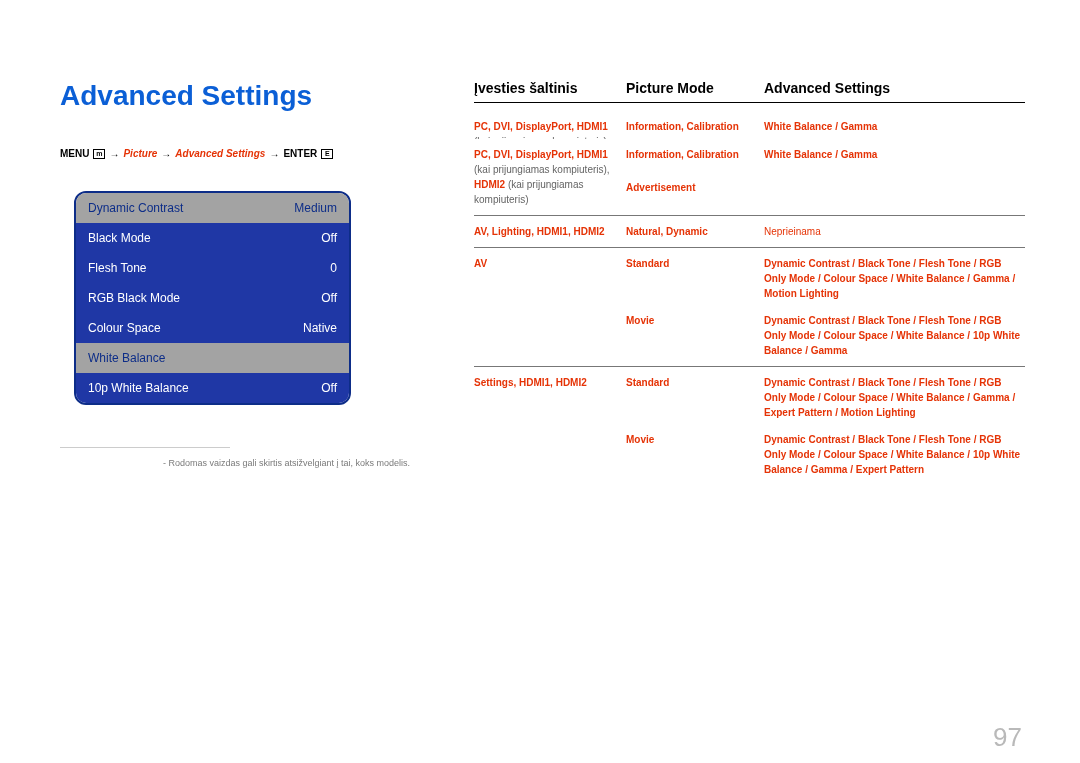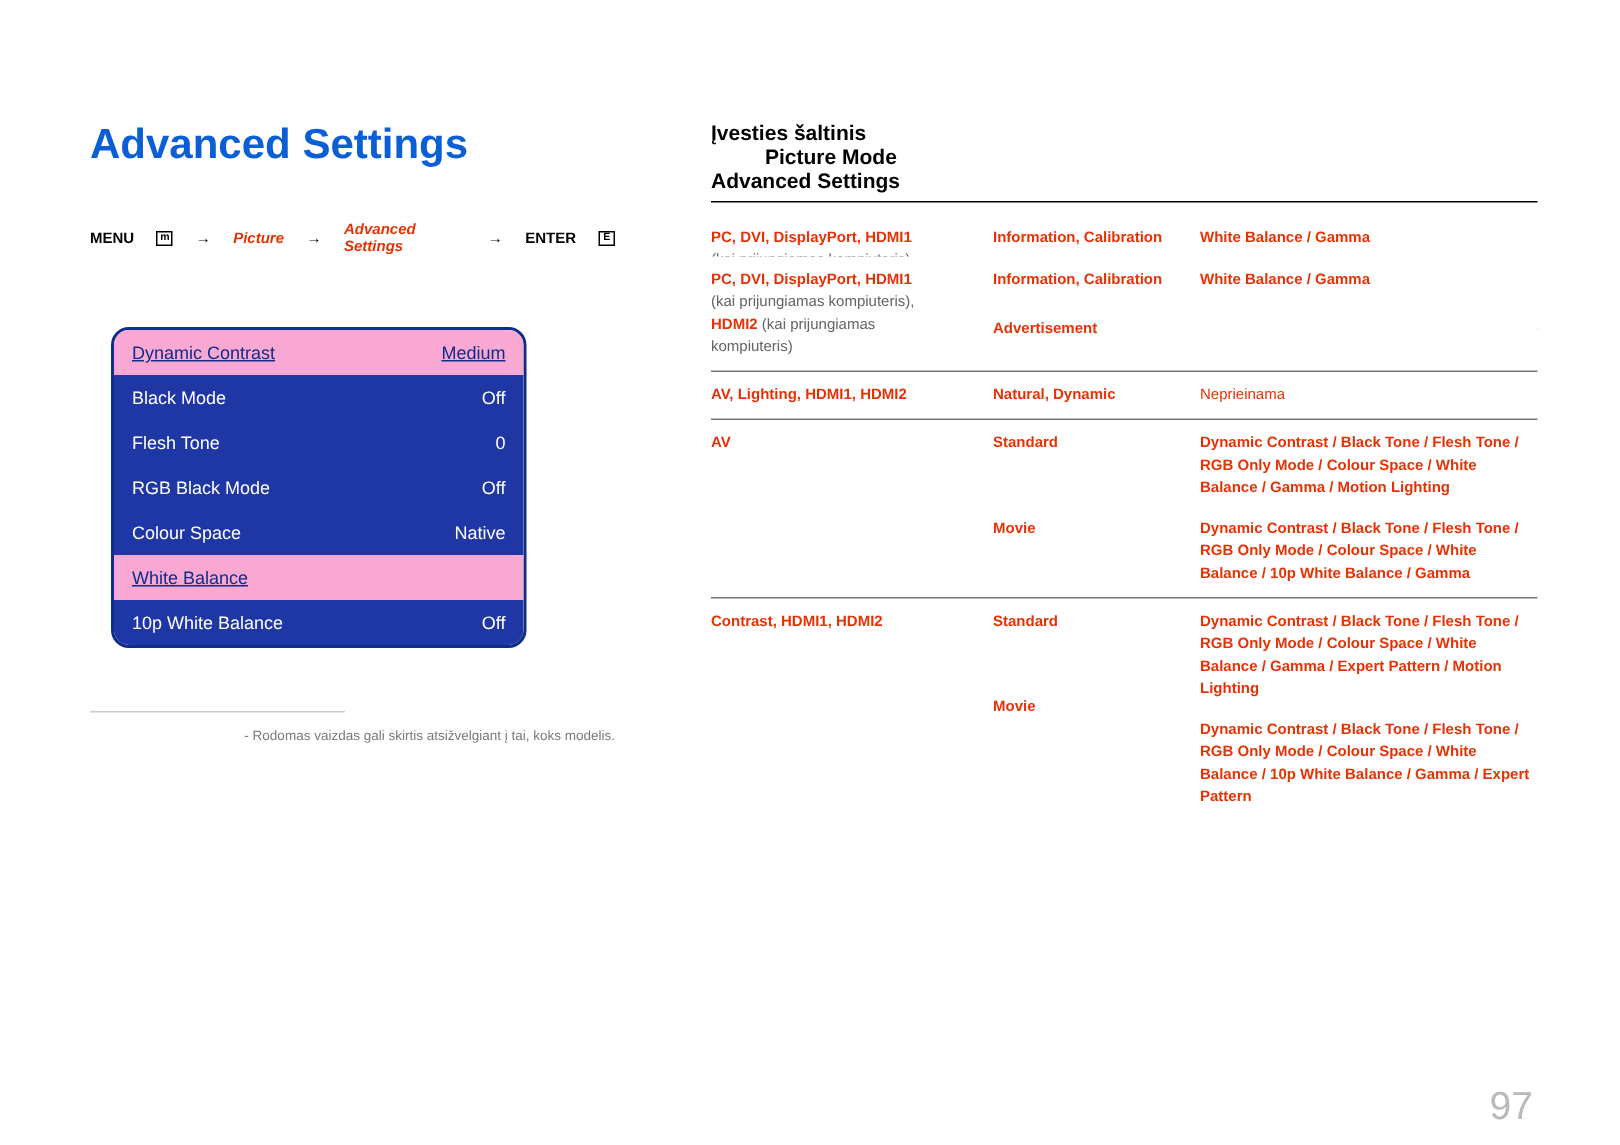--- a/index.html
+++ b/index.html
@@ -19,24 +19,24 @@
   .main-heading {
     font-size: 28px;
     font-weight: 700;
     color: #0b5fd6;
     margin-bottom: 36px;
   }
   .breadcrumb {
     font-size: 10px;
     font-weight: 700;
     color: #000;
-    margin-bottom: 48px;
-    display: flex;
-    align-items: center;
-    gap: 15px;
+    margin-bottom: 32px;
+    display: flex;
+    align-items: flex-end;
+    gap: 4px;
   }
   .breadcrumb .step-red { color: #e53306; font-style: italic; }
   .bc-icon {
     display: inline-block;
     border: 1px solid #000;
     width: 12px; height: 10px;
     font-size: 7px;
     text-align: center;
     line-height: 8px;
     vertical-align: middle;
@@ -49,38 +49,37 @@
     overflow: hidden;
     font-size: 12px;
   }
   .menu-row {
     height: 30px;
     padding: 0 12px;
     display: flex;
     justify-content: space-between;
     align-items: center;
   }
-  .menu-row.white { background: #f9a8d4; color: #0d2d88; text-decoration: underline; }
+  .menu-row.white { background: #a3a3a3; color: #0d2d88; }
   .menu-row.blue  { background: #1f37a5; color: #fff; }
   .footnote-rule {
     width: 170px;
     border-top: 1px solid #ccc;
     margin: 42px 0 10px 0;
   }
   .footnote { font-size: 9px; color: #7a7a7a; text-align: right; }
   .thead {
     display: flex;
     border-bottom: 1.5px solid #000;
     padding-bottom: 6px;
     margin-bottom: 8px;
-    flex-direction: column;
   }
   .th { font-size: 14px; font-weight: 700; }
   .c1 { width: 152px; flex-shrink:0; }
-  .c2 { width: 138px; flex-shrink:0;margin-left:36px; }
+  .c2 { width: 138px; flex-shrink:0; }
   .c3 { flex: 1; }
   .tbody { font-size: 10px; }
   .trow {
     display: flex;
     border-bottom: 1px solid #777;
     padding: 8px 0;
     line-height: 1.5;
   }
   .trow:last-child { border-bottom: none; }
   .td.c1, .td.c2 { color: #e53306; font-weight: 700; padding-right:10px;}
@@ -204,21 +203,21 @@
         <div style="color:#e53306;font-weight:700">Movie</div>
       </div>
       <div class="c3">
         <div style="color:#e53306;font-weight:700">Dynamic Contrast / Black Tone / Flesh Tone / RGB Only Mode / Colour Space / White Balance / Gamma / Motion Lighting</div>
         <div style="height:12px"></div>
         <div style="color:#e53306;font-weight:700">Dynamic Contrast / Black Tone / Flesh Tone / RGB Only Mode / Colour Space / White Balance / 10p White Balance / Gamma</div>
       </div>
     </div>
 
     <div class="trow" style="border-bottom:none">
-      <div class="td c1">Contrast, HDMI1, HDMI2</div>
+      <div class="td c1">Settings, HDMI1, HDMI2</div>
       <div class="c2">
         <div style="color:#e53306;font-weight:700">Standard</div>
         <div style="height:42px"></div>
         <div style="color:#e53306;font-weight:700">Movie</div>
       </div>
       <div class="c3">
         <div style="color:#e53306;font-weight:700">Dynamic Contrast / Black Tone / Flesh Tone / RGB Only Mode / Colour Space / White Balance / Gamma / Expert Pattern / Motion Lighting</div>
         <div style="height:12px"></div>
         <div style="color:#e53306;font-weight:700">Dynamic Contrast / Black Tone / Flesh Tone / RGB Only Mode / Colour Space / White Balance / 10p White Balance / Gamma / Expert Pattern</div>
       </div>

